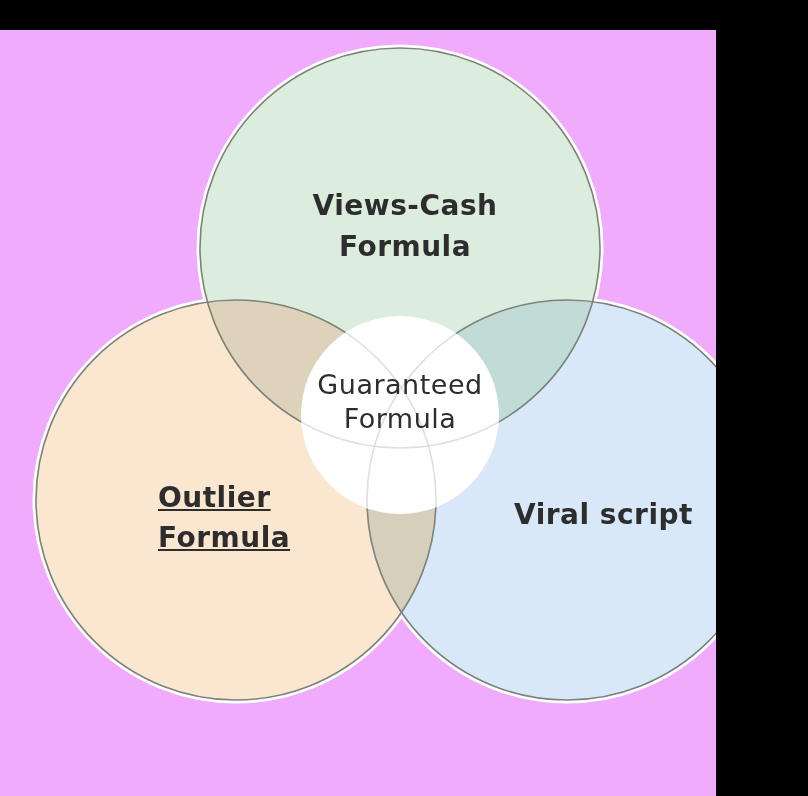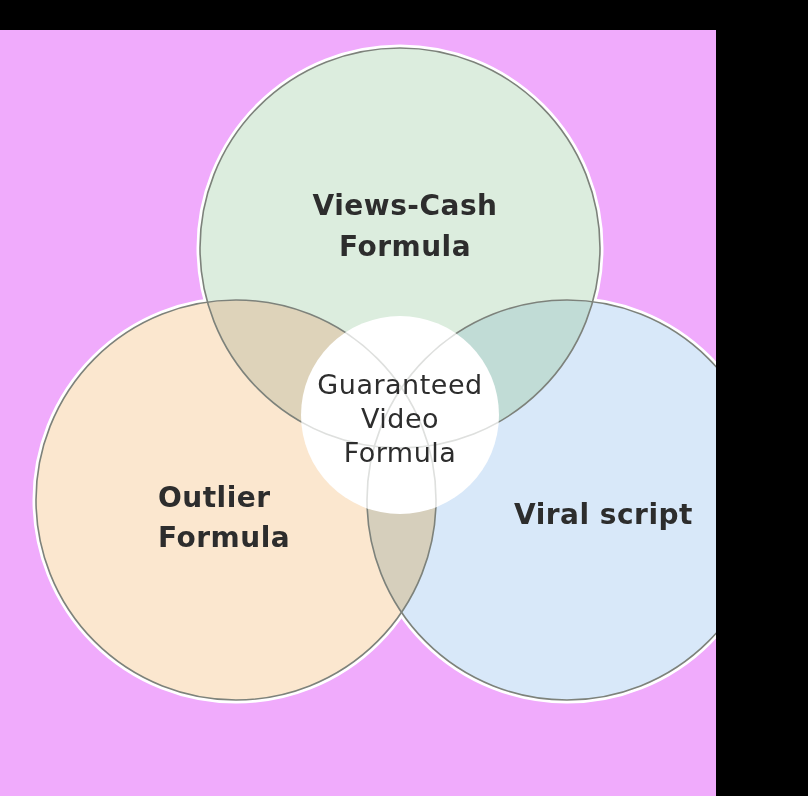--- a/index.html
+++ b/index.html
@@ -37,20 +37,21 @@
     line-height: 41px;
     letter-spacing: 0.5px;
   }
   .label-left {
     left: 158px;
     top: 448px;
     text-align: left;
     font-size: 28px;
     line-height: 40px;
     letter-spacing: 0.5px;
+    text-decoration: underline;
   }
   .label-right {
     left: 514px;
     top: 466px;
     text-align: right;
     font-size: 28px;
     line-height: 37px;
     letter-spacing: 0.5px;
   }
   .label-center {
@@ -123,17 +124,16 @@
     <span>Outlier</span>
     <span>Formula</span>
   </div>
 
   <div class="label label-right">
     <span>Viral script</span>
   </div>
 
   <div class="label label-center">
     <span>Guaranteed</span>
-    <span>Video</span>
     <span>Formula</span>
   </div>
 
 </div>
 
 </body></html>

